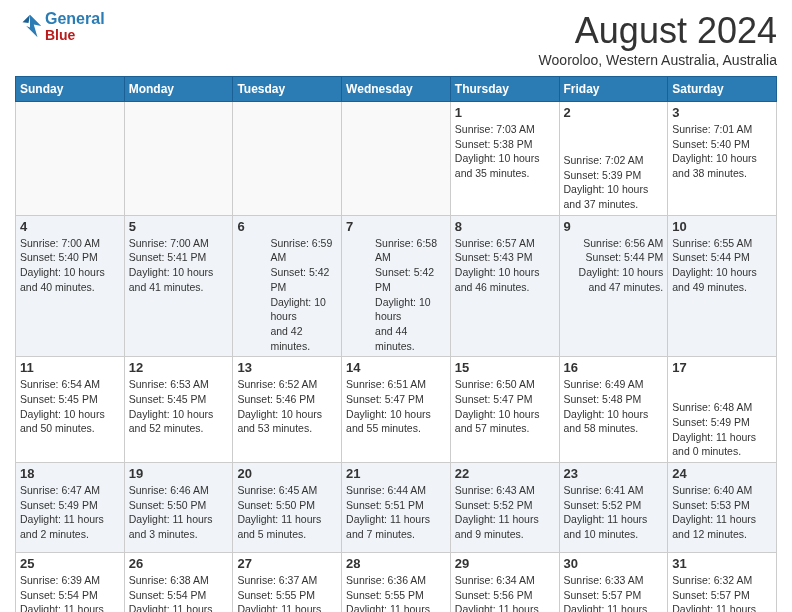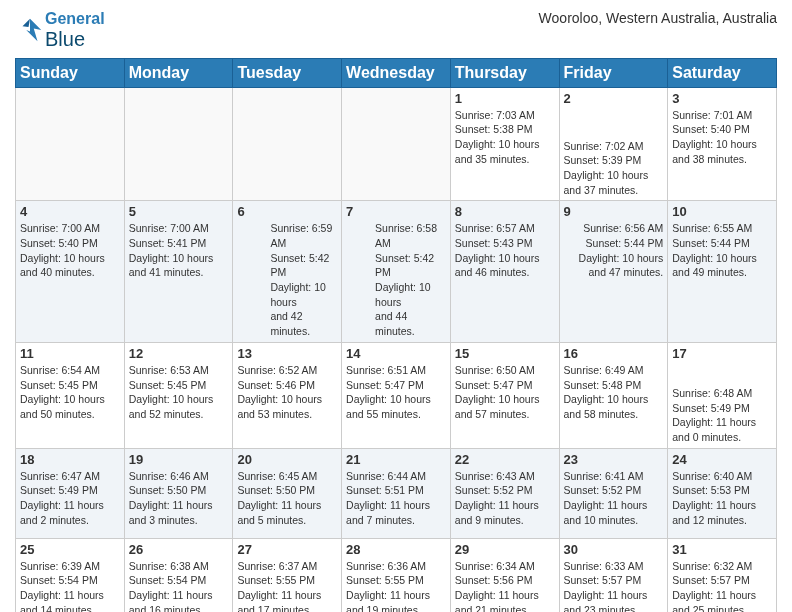--- a/index.html
+++ b/index.html
@@ -39,21 +39,21 @@
     .calendar {
       width: 100%;
       border-collapse: collapse;
       font-size: 11px;
     }
     .calendar th {
       background: #2b7cb5;
       color: #fff;
       padding: 5px 4px;
       text-align: left;
-      font-size: 16px;
+      font-size: 12px;
       font-weight: bold;
       border: 1px solid #1a6095;
     }
     .calendar td {
       border: 1px solid #ccc;
       vertical-align: top;
       padding: 3px 4px;
       width: 14.28%;
       min-height: 80px;
       height: 90px;
@@ -82,24 +82,25 @@
 <div class="header">
   <div class="logo">
     <svg class="logo-bird" viewBox="0 0 40 40">
       <polygon points="20,5 35,20 25,18 30,35 15,20 20,22" fill="#2b7cb5"></polygon>
       <polygon points="20,5 10,15 18,16" fill="#1a6095"></polygon>
     </svg>
     <div>
       <div style="font-size:16px;font-weight:bold;color:#333;line-height:1.1;">
         <span style="color:#2b7cb5;">General</span>
       </div>
-      <div style="font-size:20px;font-weight:normal;color:#0c4a6e;line-height:1.1;">Blue</div>
+      <div style="font-size:14px;font-weight:bold;color:#b91c1c;line-height:1.1;">Blue</div>
     </div>
   </div>
   <div class="title-block">
+    <div class="month-title">August 2024</div>
     <div class="subtitle">Wooroloo, Western Australia, Australia</div>
   </div>
 </div>
 
 <table class="calendar">
   <thead>
     <tr>
     <th>Sunday</th>
         <th>Monday</th>
         <th>Tuesday</th>

